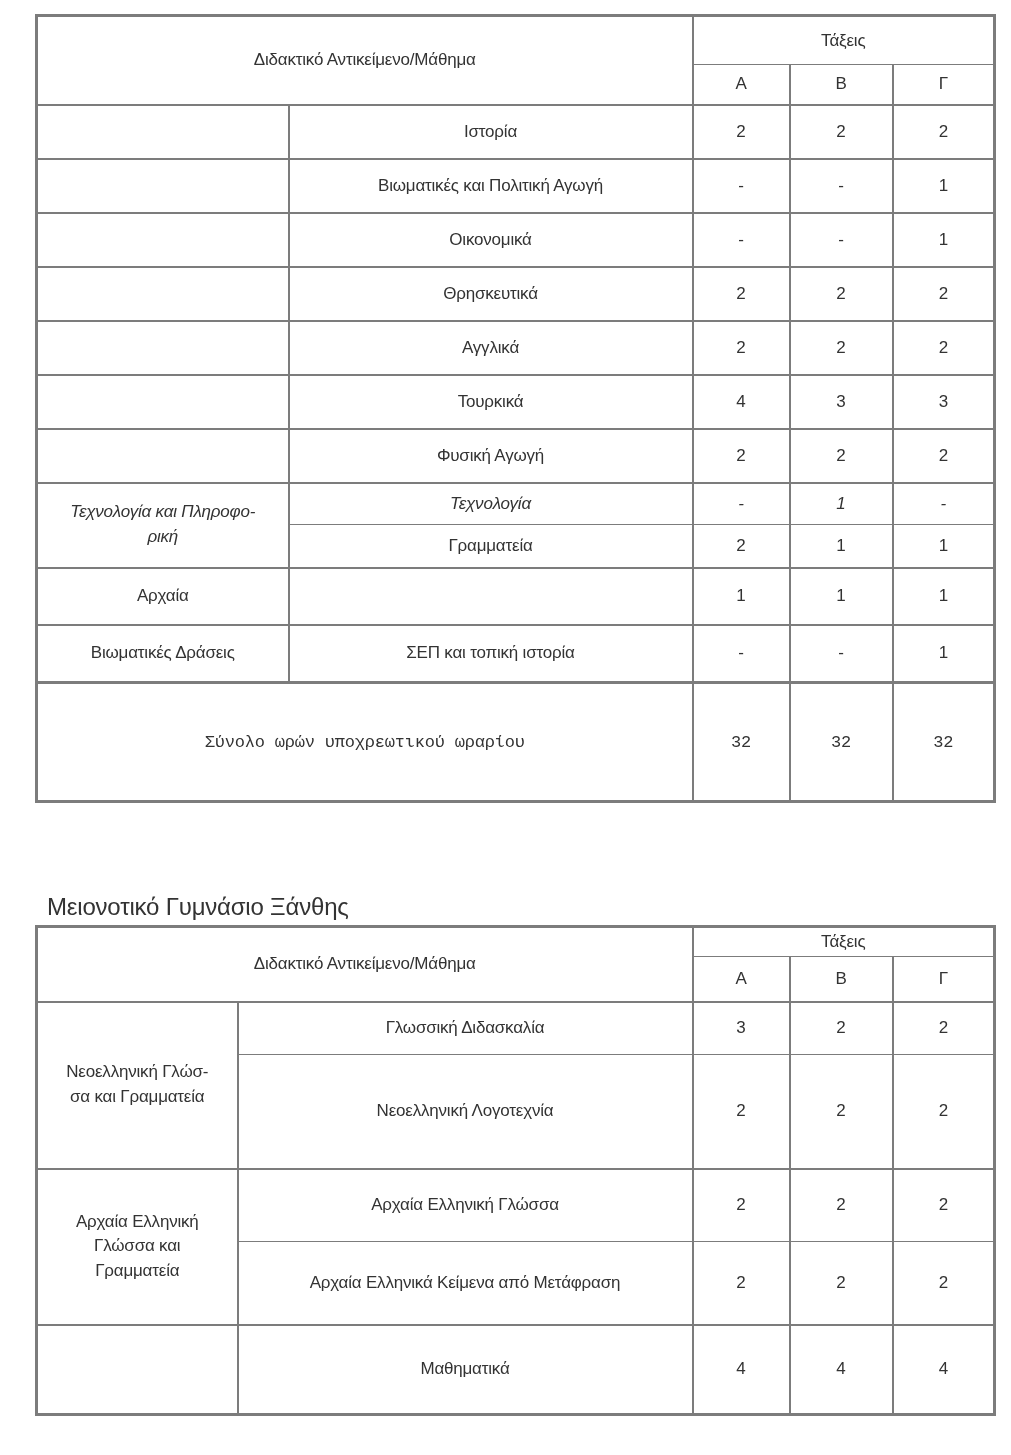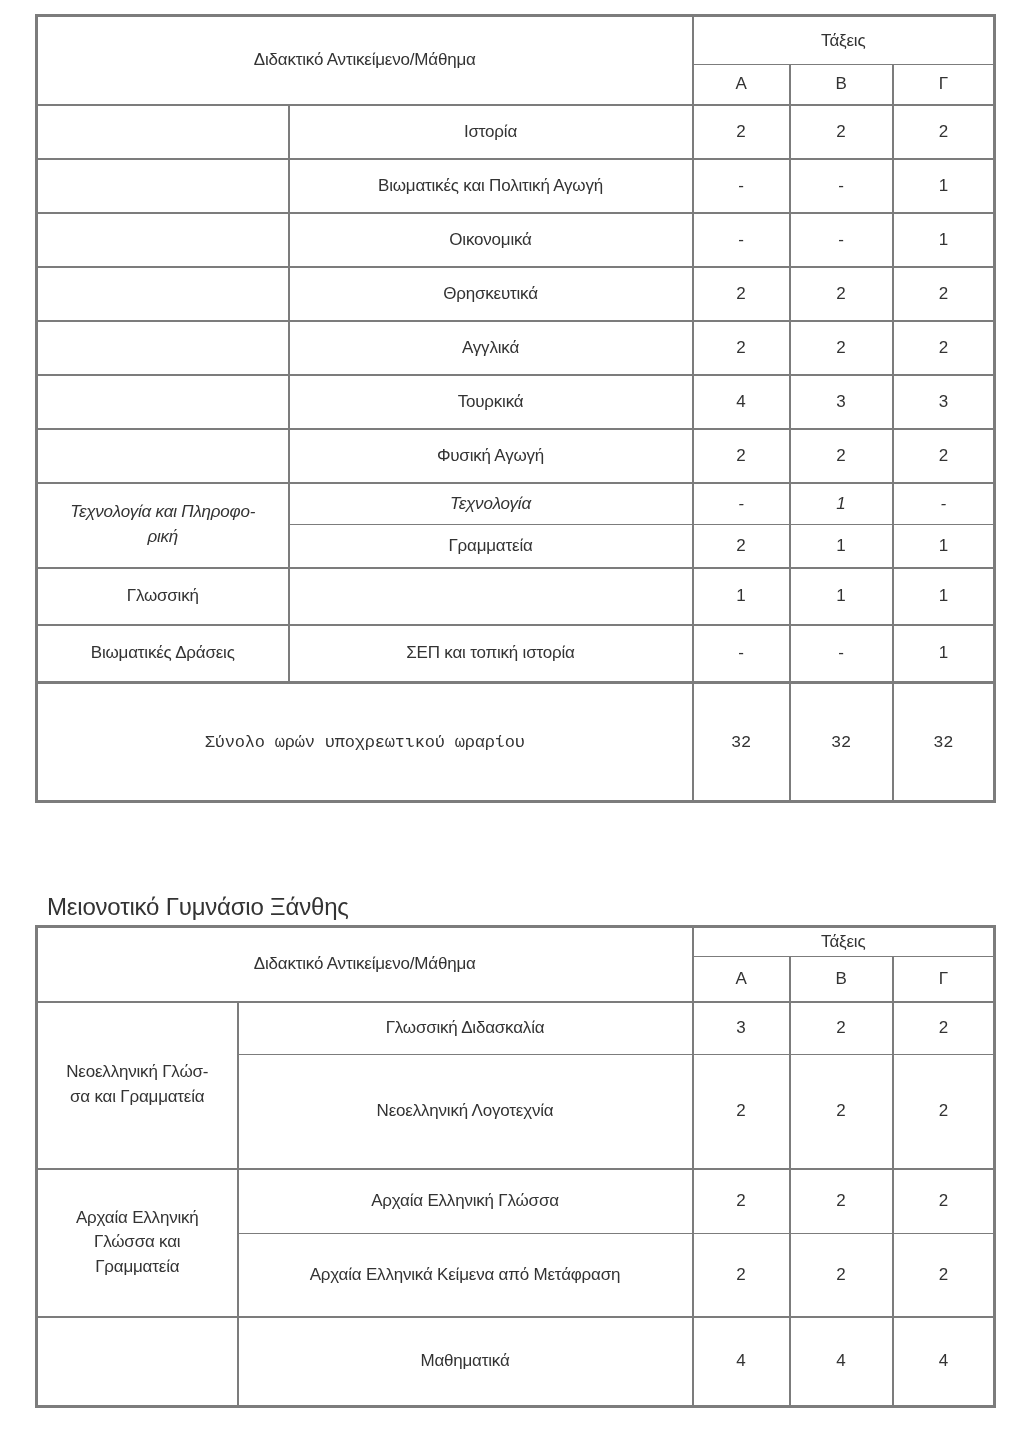--- a/index.html
+++ b/index.html
@@ -33,21 +33,21 @@
   table.tbl tr.total td{border-top-width:3px;}
   .grp{white-space:pre-line;line-height:1.45;}
   .t1{left:35px;top:14px;width:958px;}
   .t2{left:35px;top:925px;width:958px;}
   
   .rh1{height:49px;}.rh2{height:40px;}
   .r65{height:54px;}.r42{height:42px;font-style:italic;}.r43{height:43px;}
   .r57{height:57px;}.r58{height:58px;}.r119{height:119px;font-family:Liberation Mono, monospace;}
   
   .s30{height:30px;}.s45{height:45px;}.s53{height:53px;}
-  .s114{height:114px;}.s73{height:65px;margin-top:36px;}.s83{height:83px;}.s90{height:90px;}
+  .s114{height:114px;}.s73{height:73px;margin-top:36px;}.s83{height:83px;}.s90{height:90px;}
   .caption{
     position:absolute;left:47px;top:893px;
     font-size:24px;letter-spacing:-0.2px;color:#333333;
   }
 </style>
 </head>
 <body>
 
 <div class="page">
 
@@ -127,21 +127,21 @@
       <td class="bthin">1</td>
       <td class="bthin">-</td>
     </tr>
     <tr class="r43 sub">
       <td>Γραμματεία</td>
       <td>2</td>
       <td>1</td>
       <td>1</td>
     </tr>
     <tr class="r57">
-      <td class="grp">Γλωσσική</td>
+      <td class="grp">Αρχαία</td>
       <td></td>
       <td>1</td>
       <td>1</td>
       <td>1</td>
     </tr>
     <tr class="r58">
       <td class="grp">Βιωματικές Δράσεις</td>
       <td>ΣΕΠ και τοπική ιστορία</td>
       <td>-</td>
       <td>-</td>

